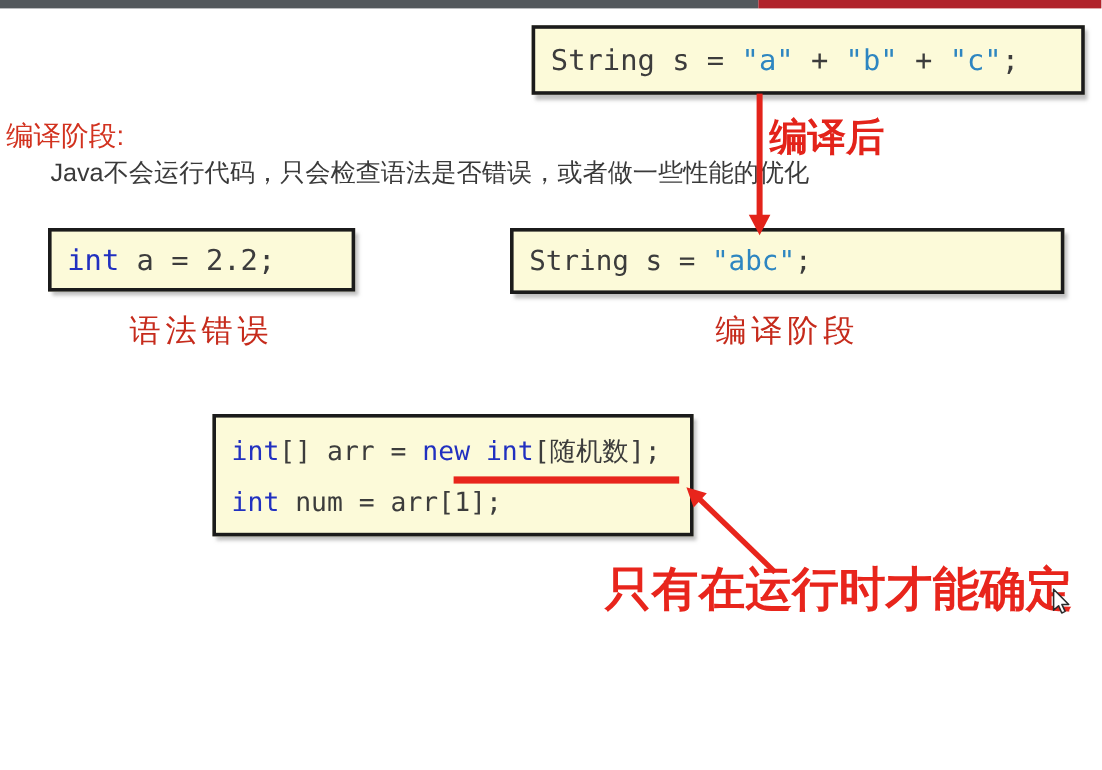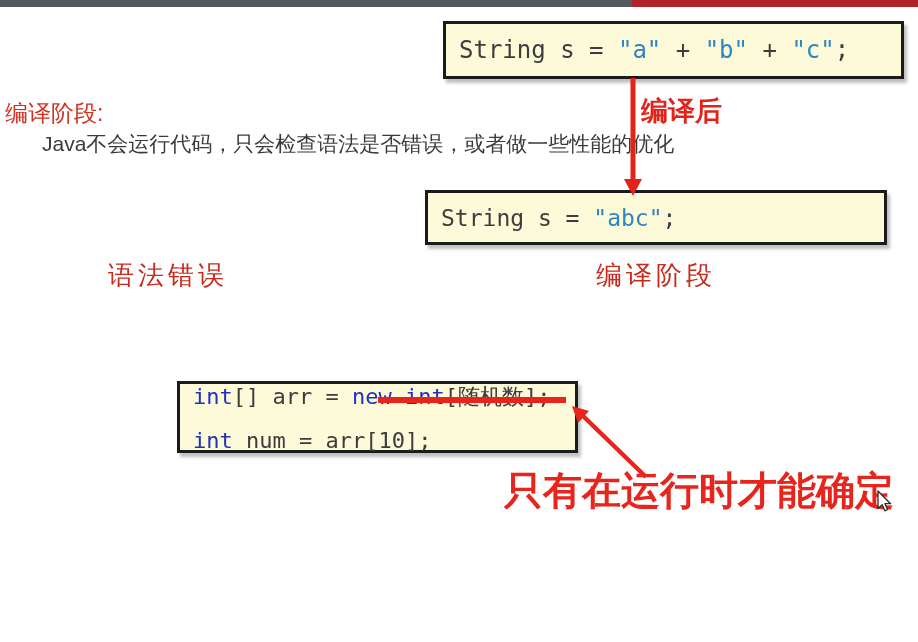--- a/index.html
+++ b/index.html
@@ -34,27 +34,27 @@
   }
   .tok-k { color: #2130c0; }
   .tok-s { color: #2e86c1; }
 
   #box-concat    { left: 443px; top: 21px;  width: 461px; height: 58px; }
   #box-concat .code-line { font-size: 24px; }
   #box-syntax    { left: 40px;  top: 190px; width: 256px; height: 53px; }
   #box-syntax .code-line { font-size: 24px; }
   #box-optimized { left: 425px; top: 190px; width: 462px; height: 55px; }
   #box-optimized .code-line { font-size: 23px; }
-  #box-runtime   { left: 177px; top: 345px; width: 401px; height: 72px; margin-top: 36px; }
+  #box-runtime   { left: 177px; top: 345px; width: 401px; height: 102px; }
   #box-runtime .code-line { font-size: 22px; }
   #box-runtime .code-line + .code-line { margin-top: 16px; }
 
   
   .red-note { position: absolute; color: #e3231a; font-weight: bold; }
-  #compile-after { left: 641px; top: 93px; font-size: 27px; }
+  #compile-after { left: 641px; top: 93px; font-size: 32px; }
   #runtime-note  { left: 504px; top: 464px; font-size: 39px; letter-spacing: 0px; color: #e8251c; }
 
   #stage-title {
     position: absolute; left: 5px; top: 98px;
     font-size: 23px; color: #d2321f;
   }
   #stage-desc {
     position: absolute; left: 42px; top: 130px;
     font-size: 21px; color: #3a3a3a;
   }
@@ -90,31 +90,34 @@
 
   <div id="box-concat" class="codebox">
     <div class="code-line"><span class="tok-p">String s = </span><span class="tok-s">"a"</span><span class="tok-p"> + </span><span class="tok-s">"b"</span><span class="tok-p"> + </span><span class="tok-s">"c"</span><span class="tok-p">;</span></div>
   </div>
 
   <div id="compile-after" class="red-note">编译后</div>
 
   <div id="stage-desc">Java不会运行代码，只会检查语法是否错误，或者做一些性能的优化</div>
   <div id="stage-title">编译阶段:</div>
 
+  <div id="box-syntax" class="codebox">
+    <div class="code-line"><span class="tok-k">int</span><span class="tok-p"> a = 2.2;</span></div>
+  </div>
 
   <div id="box-optimized" class="codebox">
     <div class="code-line"><span class="tok-p">String s = </span><span class="tok-s">"abc"</span><span class="tok-p">;</span></div>
   </div>
 
   <div id="label-syntax" class="hand-label">语法错误</div>
   <div id="label-perf" class="hand-label">编译阶段</div>
 
   <div id="box-runtime" class="codebox">
     <div class="code-line"><span class="tok-k">int</span><span class="tok-p">[] arr = </span><span class="tok-k">new</span><span class="tok-p"> </span><span class="tok-k">int</span><span class="tok-p">[随机数];</span></div>
-    <div class="code-line"><span class="tok-k">int</span><span class="tok-p"> num = arr[10];</span></div>
+    <div class="code-line"><span class="tok-k">int</span><span class="tok-p"> num = arr[1];</span></div>
   </div>
 
   <div id="runtime-note" class="red-note">只有在运行时才能确定</div>
 
   <svg id="overlay" viewBox="0 0 918 642" xmlns="http://www.w3.org/2000/svg">
 
     <g>
       <line x1="633" y1="78" x2="633" y2="182" stroke="#e3231a" stroke-width="5"></line>
       <polygon points="633,196 624,179 642,179" fill="#e3231a"></polygon>
     </g>

